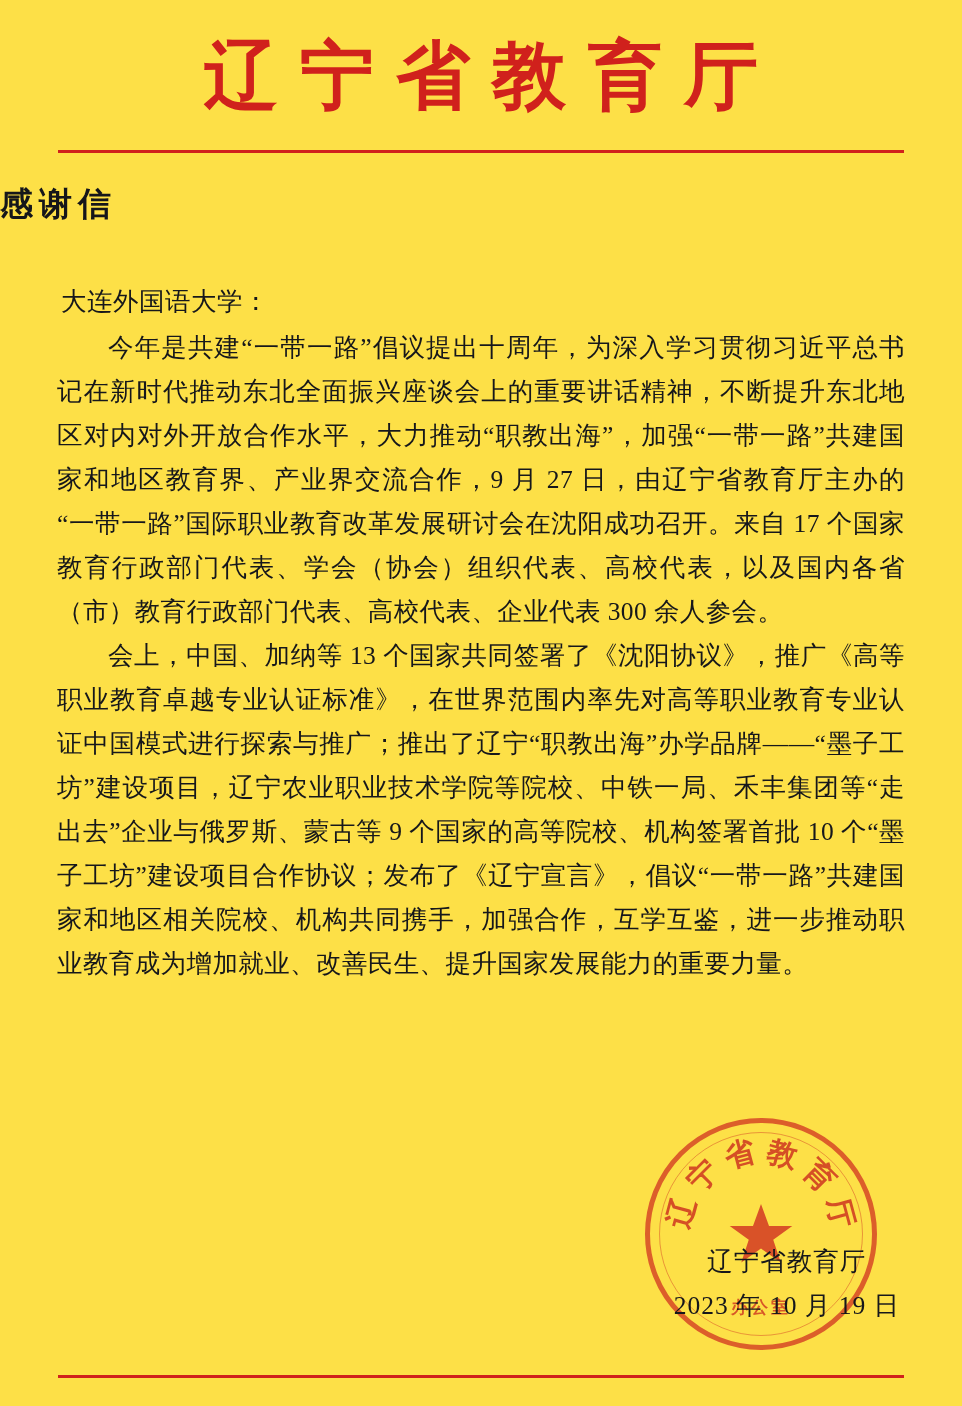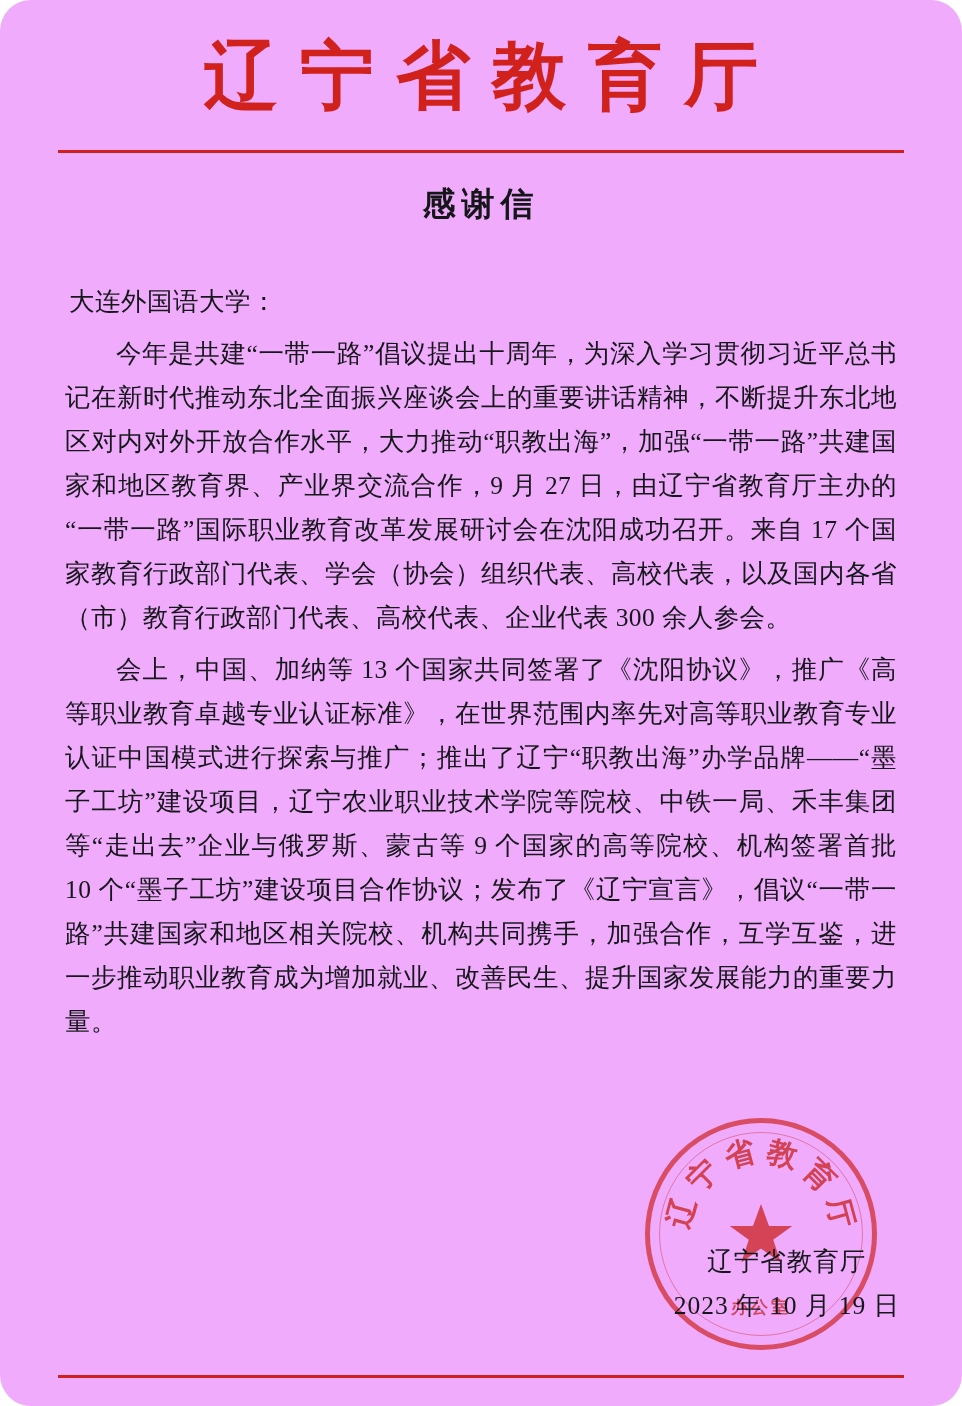--- a/index.html
+++ b/index.html
@@ -4,24 +4,23 @@
 <style>
   html, body {
     margin: 0;
     padding: 0;
     background: #ffffff;
   }
   .page {
     position: relative;
     width: 962px;
     height: 1406px;
-    background: #f0abfc;
+    background: #fde047;
     overflow: hidden;
     font-family: "Liberation Serif", "DejaVu Serif", serif;
-    border-radius: 31px;
   }
 
   
   .letterhead {
     position: absolute;
     left: 0;
     top: 30px;
     width: 100%;
     text-align: center;
   }
@@ -52,43 +51,42 @@
     height: 3px;
     background: #d0211c;
   }
 
   
   .doc-title {
     position: absolute;
     left: 0;
     top: 182px;
     width: 100%;
-    text-align: center;
     font-size: 33px;
     font-weight: bold;
     letter-spacing: 6px;
     color: #15161a;
   }
 
   
   .body-block {
     position: absolute;
     left: 57px;
     top: 280px;
     width: 848px;
     color: #16171b;
     font-size: 25.5px;
     line-height: 44px;
   }
   .salutation {
-    margin: 0 0 2px 12px;
+    margin: 0 0 2px 4px;
     letter-spacing: 0.5px;
   }
   .para {
-    margin: 8px;
+    margin: 0;
     text-indent: 2em;
     text-align: justify;
     text-justify: inter-ideograph;
     letter-spacing: 0.4px;
   }
 
   
   .sign-block {
     position: absolute;
     right: 62px;

